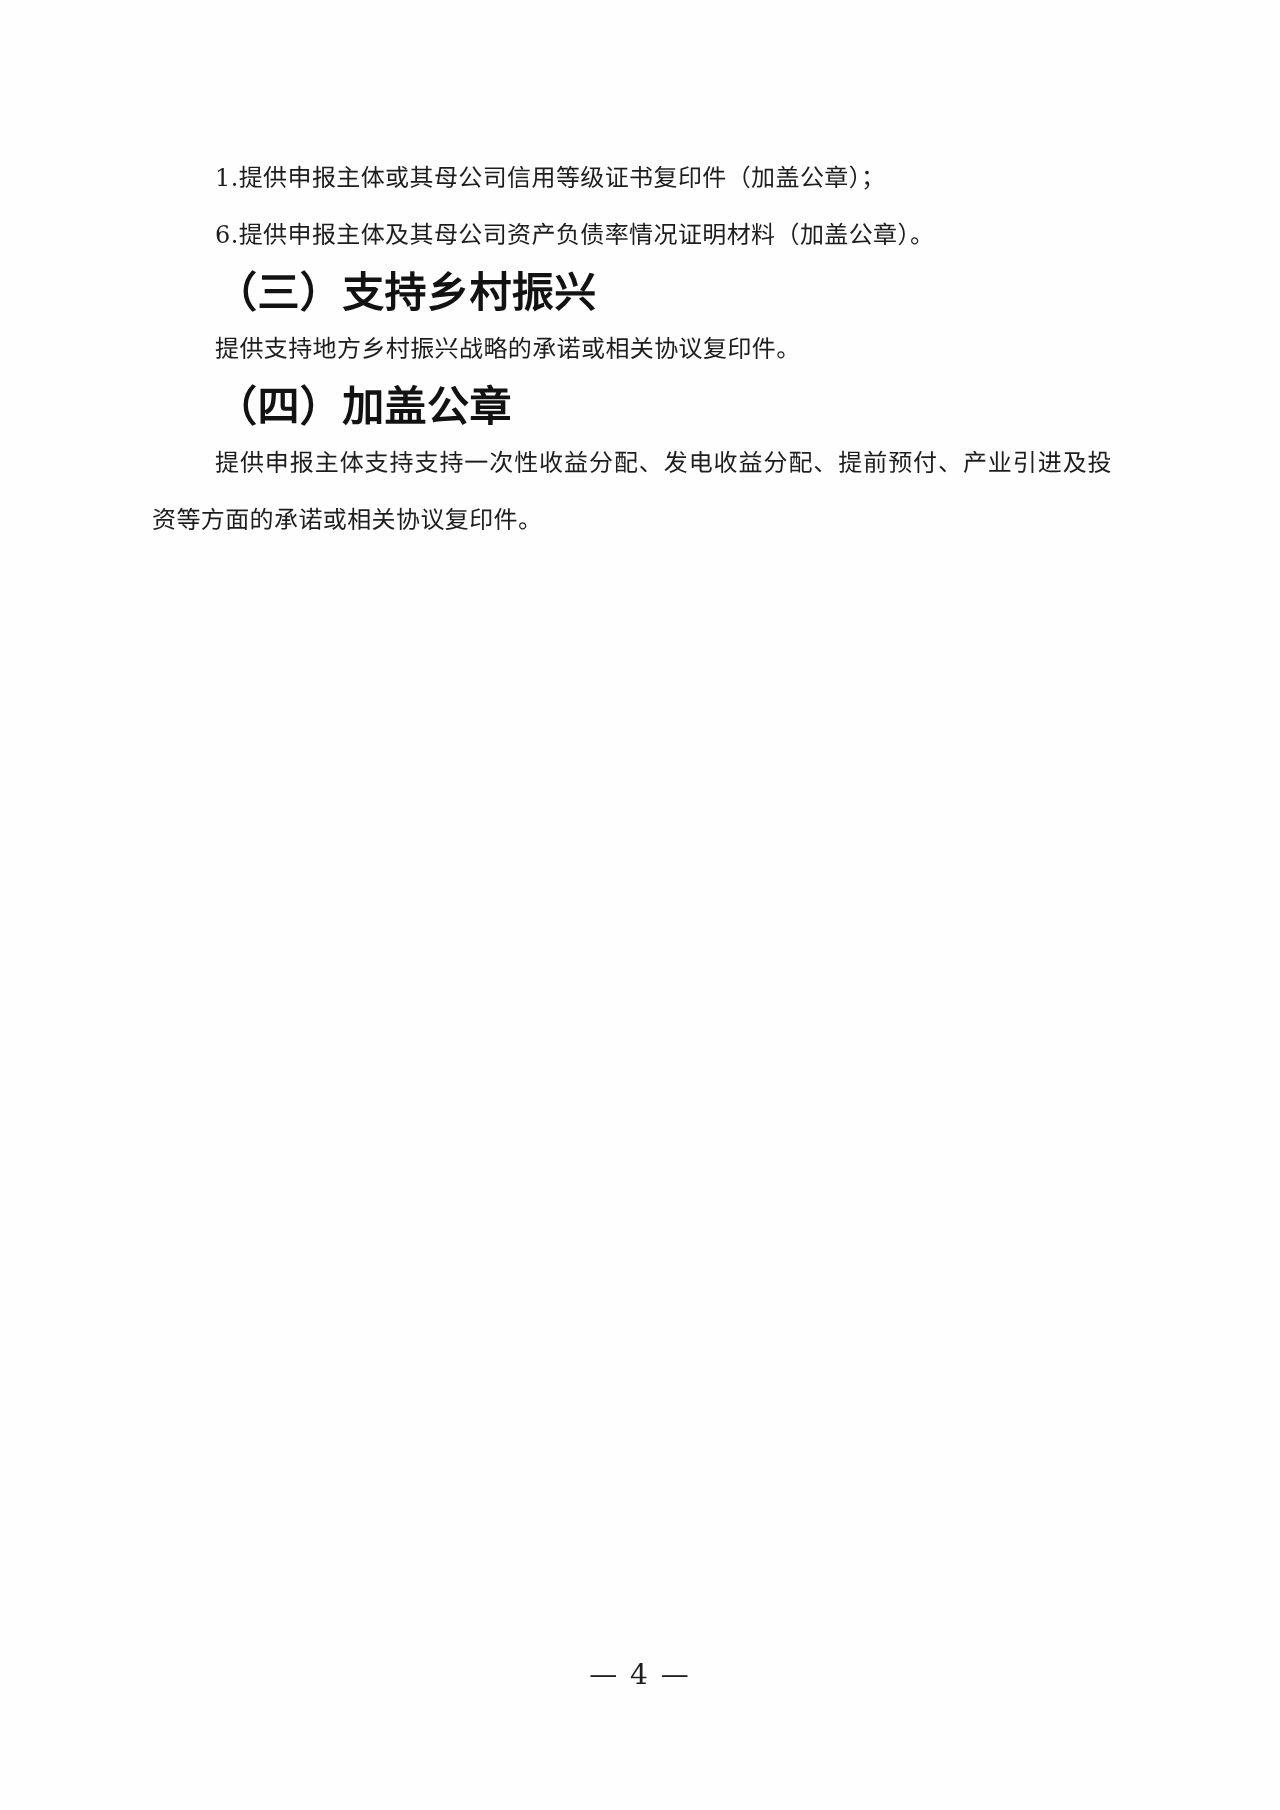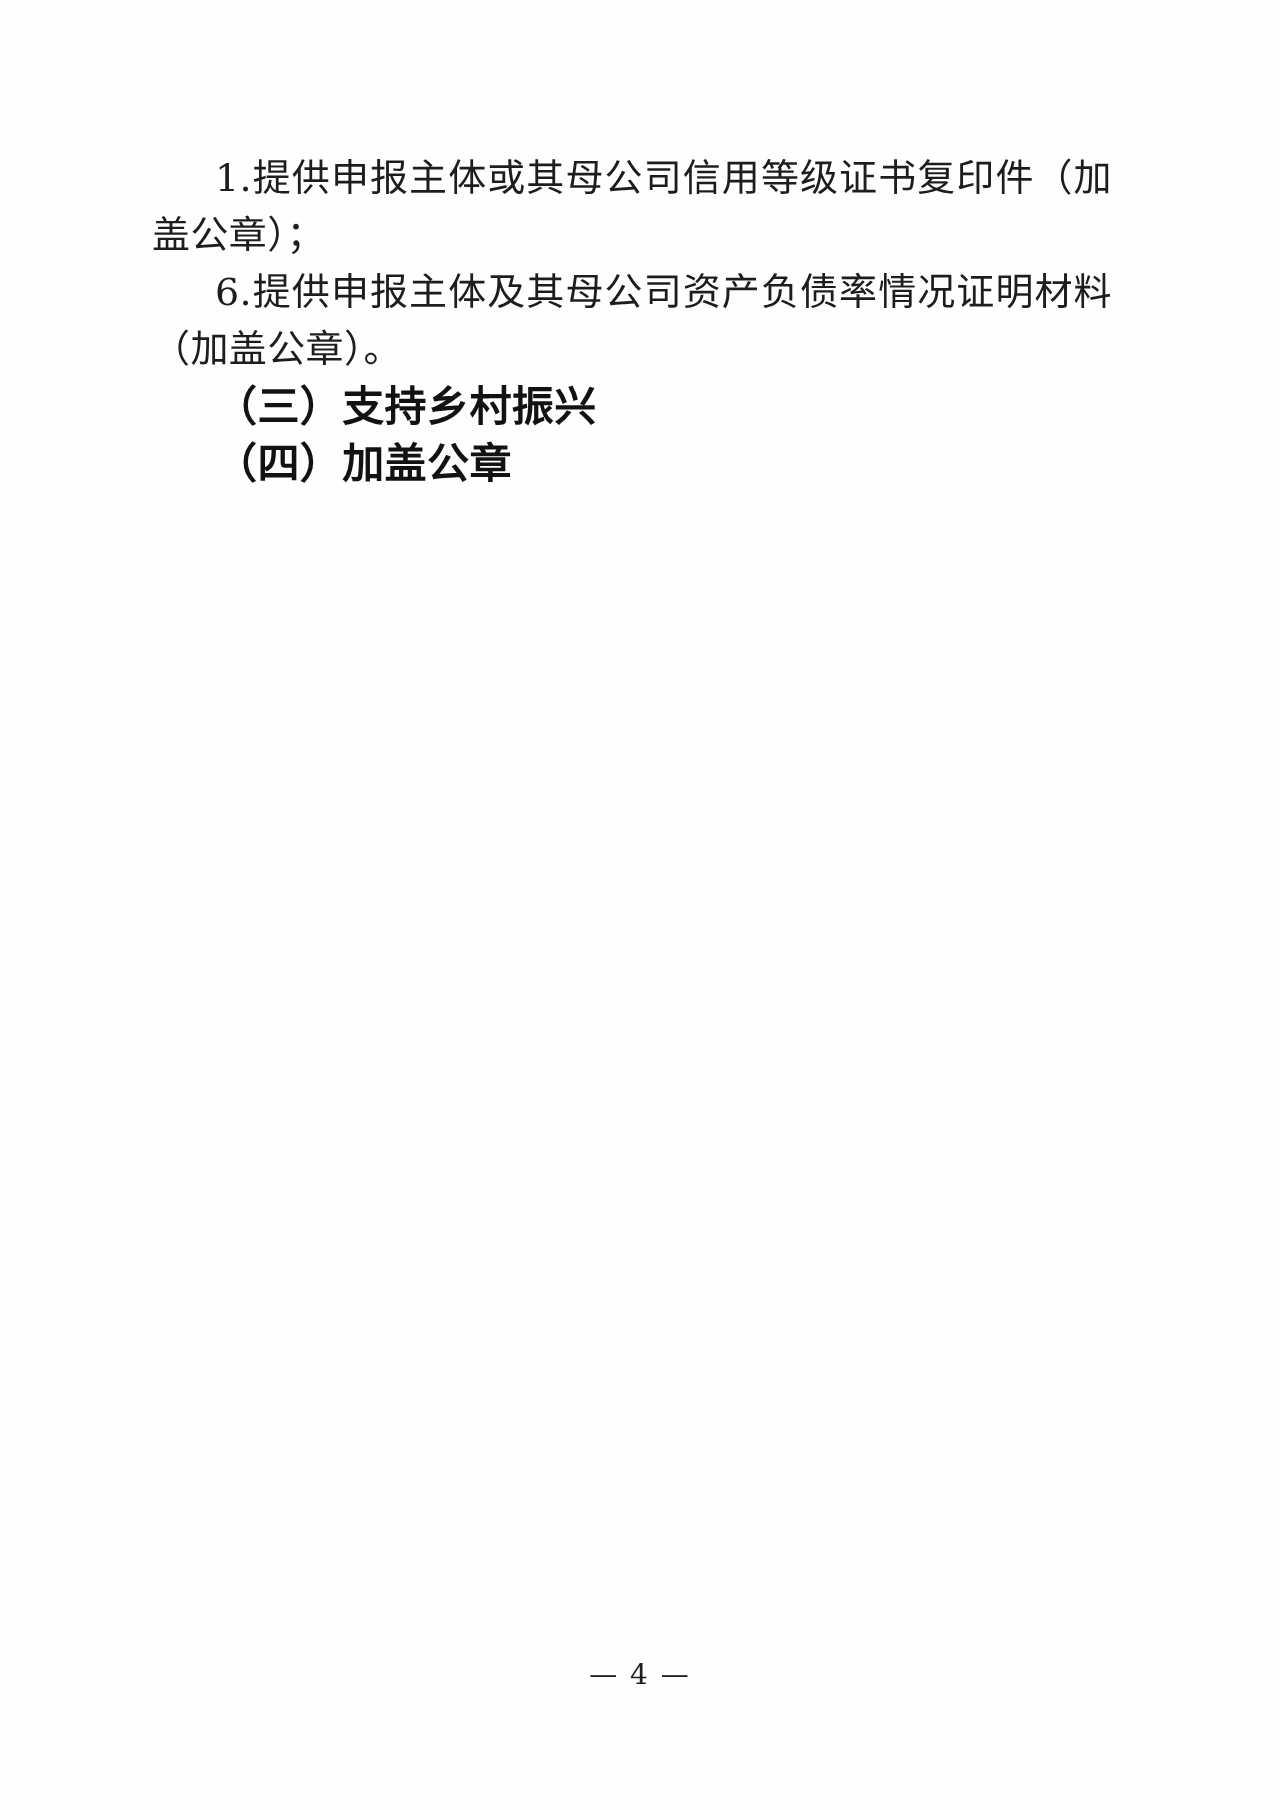--- a/index.html
+++ b/index.html
@@ -24,21 +24,21 @@
     height: 1810px;
     background: #fefefe;
   }
   .content {
     position: absolute;
     top: 150px;
     left: 152px;
     width: 976px;
   }
   .para {
-    font-size: 38px;
+    font-size: 24px;
     line-height: 57px;
     letter-spacing: 0.4px;
     text-align: justify;
     text-justify: inter-ideograph;
     margin: 0 16px 0 0;
     color: #1d1d1d;
   }
   .indent {
     text-indent: 63px;
   }
@@ -68,21 +68,23 @@
 <div class="page">
 
   <div class="content">
 
     <p class="para indent">1.提供申报主体或其母公司信用等级证书复印件（加盖公章）；</p>
 
     <p class="para indent">6.提供申报主体及其母公司资产负债率情况证明材料（加盖公章）。</p>
 
     <p class="heading">（三）支持乡村振兴</p>
 
+    <p class="para indent">提供支持地方乡村振兴战略的承诺或相关协议复印件。</p>
 
     <p class="heading">（四）加盖公章</p>
 
+    <p class="para indent">提供申报主体支持支持一次性收益分配、发电收益分配、提前预付、产业引进及投资等方面的承诺或相关协议复印件。</p>
 
   </div>
 
   <div class="footer">— 4 —</div>
 
 </div>
 
 </body></html>

